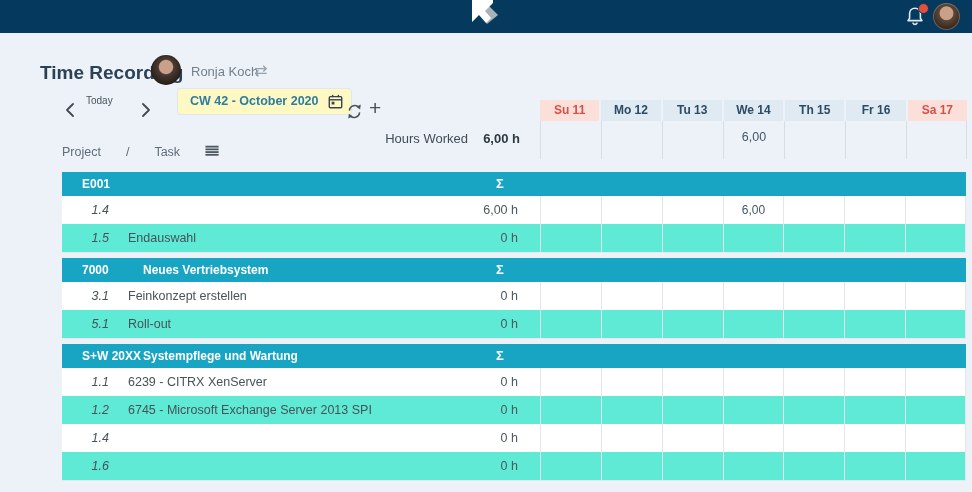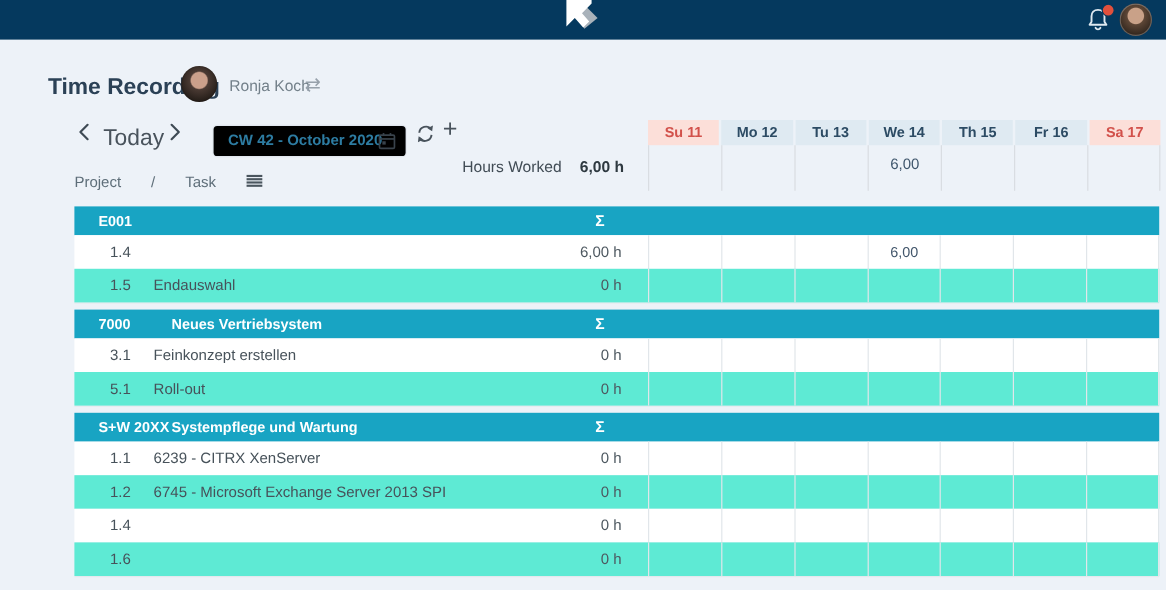--- a/index.html
+++ b/index.html
@@ -21,22 +21,22 @@
   
   .page-title{left:40px;top:62px;font-size:19px;font-weight:bold;color:#2b4156;}
   .user-avatar{left:151px;top:55px;width:30px;height:30px;border-radius:50%;
     background:radial-gradient(circle at 50% 40%,#cba08b 28%,#4a3a33 33%,#241d18 75%);
     box-shadow:inset 0 0 0 1px rgba(0,0,0,.08);}
   .user-name{left:191px;top:64px;font-size:13px;color:#73808a;}
   .swap{left:254px;top:61px;font-size:16px;color:#97a1ab;font-family:"DejaVu Sans",sans-serif;cursor:pointer;}
   
   .chev{top:102px;width:10px;height:16px;cursor:pointer;}
   .chev.left{left:65px;} .chev.right{left:141px;}
-  .today{left:86px;top:105px;font-size:19px;color:#49535c;cursor:pointer;}
-  .period{left:178px;top:105px;width:160px;height:25px;background:#000000;border-radius:3px;
+  .today{left:86px;top:95px;font-size:10px;color:#49535c;cursor:pointer;}
+  .period{left:178px;top:89px;width:173px;height:25px;background:#fef9c3;border-radius:3px;
     box-shadow:0 0 0 1px rgba(190,200,210,.25);cursor:pointer;}
   .period-text{position:absolute;left:12px;top:5px;font-size:12.5px;font-weight:bold;color:#2d7ca2;}
   .period-cal{position:absolute;right:8px;top:5px;}
   .sync{left:346px;top:103px;cursor:pointer;}
   .plus{left:369px;top:96px;font-size:21px;color:#49535c;font-weight:400;cursor:pointer;}
   
   .day-headers{left:540px;top:100px;width:427px;display:grid;grid-template-columns:repeat(7,1fr);gap:2px;}
   .day-hcell{height:21px;line-height:21px;text-align:center;font-size:12px;font-weight:bold;
     background:#dfeaf2;color:#2c4b64;}
   .day-hcell.weekend{background:#fcdfd9;color:#d2514b;}
@@ -50,21 +50,21 @@
   .pt-row{left:62px;top:145px;display:flex;align-items:flex-start;gap:25px;font-size:12.5px;color:#5e6e79;}
   
   .table{left:62px;top:172px;width:904px;}
   .group{margin-bottom:5px;border-bottom:1px solid #e4e9ee;}
   .ghdr{position:relative;height:24px;background:#18a4c3;color:#fff;font-size:12px;font-weight:bold;line-height:24px;cursor:pointer;padding-left:32px;}
   .gcode{position:absolute;left:20px;}
   .gname{position:absolute;left:81px;}
   .gsum{position:absolute;left:410px;width:56px;text-align:center;font-size:13px;}
   .trow{position:relative;height:28px;font-size:12.5px;line-height:28px;color:#47525a;background:#ffffff;}
   .trow.alt{background:#5eead4;}
-  .tno{position:absolute;left:20px;width:27px;text-align:right;}
+  .tno{position:absolute;left:20px;width:27px;text-align:right;font-style:italic;}
   .tlabel{position:absolute;left:66px;}
   .tsum{position:absolute;left:400px;width:56px;text-align:right;color:#4d5860;}
   .cal{position:absolute;left:478px;top:0;width:426px;height:100%;display:grid;grid-template-columns:repeat(7,1fr);}
   .cal-cell{border-left:1px solid #e1e6ea;text-align:center;font-size:12px;color:#42566b;cursor:pointer;}
   .cal-cell:last-child{border-right:1px solid #e1e6ea;}
 </style>
 </head>
 <body>
 
 <div class="abs topbar">

